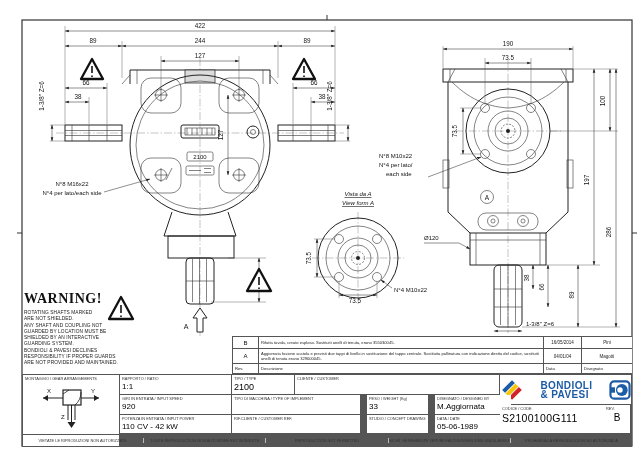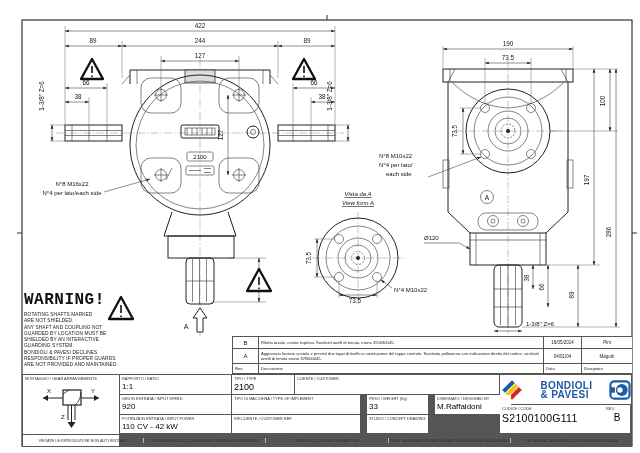--- a/index.html
+++ b/index.html
@@ -38,21 +38,21 @@
   .val{font-size:8px;color:#000;margin-top:1px;white-space:nowrap;}
   .row2,.row3{display:grid;gap:7px;background:#555;grid-template-columns:128px 61px 76px;}
   .row1{display:grid;gap:1px;background:#555;grid-template-columns:62px 204px;}
   .logoRow{background:#fff;display:flex;align-items:center;justify-content:space-between;gap:4px;}
   .bptxt{color:#1c5ba6;font-weight:bold;font-size:10px;line-height:9px;letter-spacing:.4px;white-space:nowrap;}
   .codeRow{display:grid;gap:0;background:#555;grid-template-columns:104px 26px;}
   .codeVal{font-size:10.5px;letter-spacing:.3px;}
   .revVal{font-size:10px;text-align:center;}
   
   .warn{left:24px;top:291px;width:130px;}
-  .warnTitle{font-size:16px;font-weight:bold;letter-spacing:.5px;font-family:Liberation Mono, monospace;}
+  .warnTitle{font-size:14px;font-weight:bold;letter-spacing:.5px;font-family:Liberation Serif, serif;}
   .warnLines{margin-top:3px;font-size:4.8px;line-height:6.3px;color:#1a1a1a;letter-spacing:.1px;}
   
   .foot{left:22px;top:434px;width:610px;height:11px;border-top:1px solid #555;display:flex;align-items:center;}
   .foot>div{flex:1;text-align:center;font-size:3.9px;color:#333;border-left:1px solid #bbb;white-space:nowrap;overflow:hidden;}
   .foot>div:first-child{border-left:none;}
 </style>
 </head>
 <body>
 
 <div class="sheet">
@@ -342,29 +342,33 @@
     <div class="row2">
       <div class="cell">
         <div class="lbl">TIPO DI MACCHINA / TYPE OF IMPLEMENT</div>
       </div>
       <div class="cell">
         <div class="lbl">PESO / WEIGHT (Kg)</div>
         <div class="val">33</div>
       </div>
       <div class="cell">
         <div class="lbl">DISEGNATO / DESIGNED BY</div>
-        <div class="val">M.Raffaldoni</div>
+        <div class="val">M.Aggiornata</div>
       </div>
     </div>
     <div class="row3">
       <div class="cell">
         <div class="lbl">RIF.CLIENTE / CUSTOMER REF.</div>
       </div>
       <div class="cell">
         <div class="lbl">STUDIO / CONCEPT DRAWING</div>
+      </div>
+      <div class="cell">
+        <div class="lbl">DATA / DATE</div>
+        <div class="val">05-06-1989</div>
       </div>
     </div>
   </div>
 
   <div class="col c4">
     <div class="logoRow">
       <svg width="24" height="24" viewBox="-14 -14 28 28">
         <polygon points="0,-12 4,-8 -8,4 -12,0" stroke="#fff" stroke-width="1" fill="#1c5ba6"></polygon>
         <polygon points="4,-8 8,-4 -4,8 -8,4" stroke="#fff" stroke-width="1" fill="#f6c60b"></polygon>
         <polygon points="8,-4 12,0 0,12 -4,8" stroke="#fff" stroke-width="1" fill="#d2232a"></polygon>

